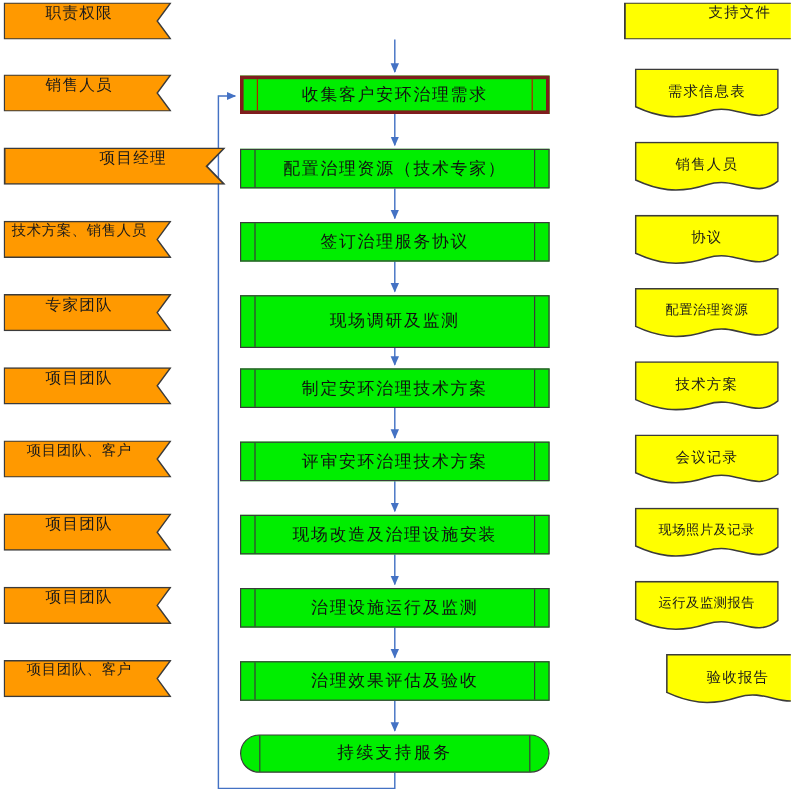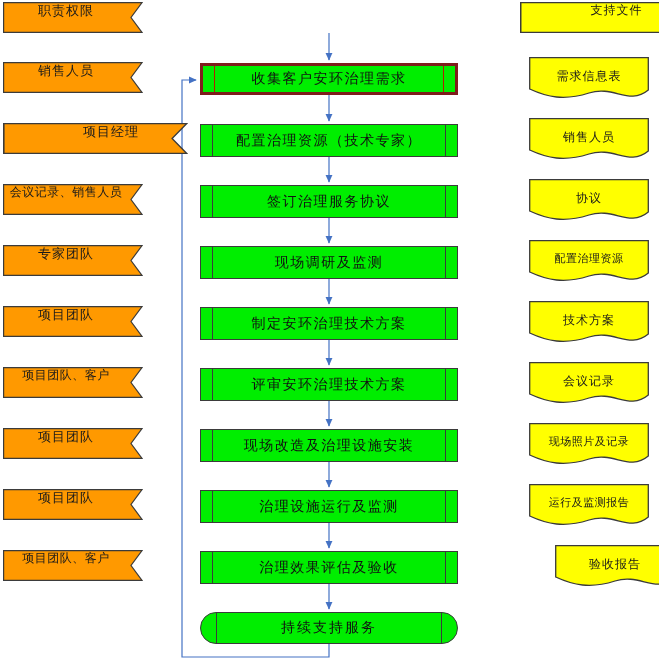--- a/index.html
+++ b/index.html
@@ -128,21 +128,21 @@
     <svg class="shape" viewBox="0 0 140 31" preserveAspectRatio="none">
       <path d="M0.6,0.6 H139 L128,15.5 L139,30.4 H0.6 Z" fill="#ff9900" stroke="#3b3b3b" stroke-width="1.2"></path>
     </svg>
     <span class="txt">项目经理</span>
   </div>
 
   <div class="pennant" style="left:3px;top:184px;width:140px;height:31px;">
     <svg class="shape" viewBox="0 0 140 31" preserveAspectRatio="none">
       <path d="M0.6,0.6 H139 L128,15.5 L139,30.4 H0.6 Z" fill="#ff9900" stroke="#3b3b3b" stroke-width="1.2"></path>
     </svg>
-    <span class="txt" style="font-size:12px;letter-spacing:0.5px;">会议记录、销售人员</span>
+    <span class="txt" style="font-size:12px;letter-spacing:0.5px;">技术方案、销售人员</span>
   </div>
 
   <div class="pennant" style="left:3px;top:245px;width:140px;height:31px;">
     <svg class="shape" viewBox="0 0 140 31" preserveAspectRatio="none">
       <path d="M0.6,0.6 H139 L128,15.5 L139,30.4 H0.6 Z" fill="#ff9900" stroke="#3b3b3b" stroke-width="1.2"></path>
     </svg>
     <span class="txt">专家团队</span>
   </div>
 
   <div class="pennant" style="left:3px;top:306px;width:140px;height:31px;">
@@ -186,21 +186,21 @@
   </div>
 
   <div class="proc" style="left:200px;top:124px;width:258px;height:33px;">
     <span>配置治理资源（技术专家）</span>
   </div>
 
   <div class="proc" style="left:200px;top:185px;width:258px;height:33px;">
     <span>签订治理服务协议</span>
   </div>
 
-  <div class="proc" style="left:200px;top:246px;width:258px;height:33px;">
+  <div class="proc" style="left:200px;top:246px;width:258px;height:44px;">
     <span>现场调研及监测</span>
   </div>
 
   <div class="proc" style="left:200px;top:307px;width:258px;height:33px;">
     <span>制定安环治理技术方案</span>
   </div>
 
   <div class="proc" style="left:200px;top:368px;width:258px;height:33px;">
     <span>评审安环治理技术方案</span>
   </div>

